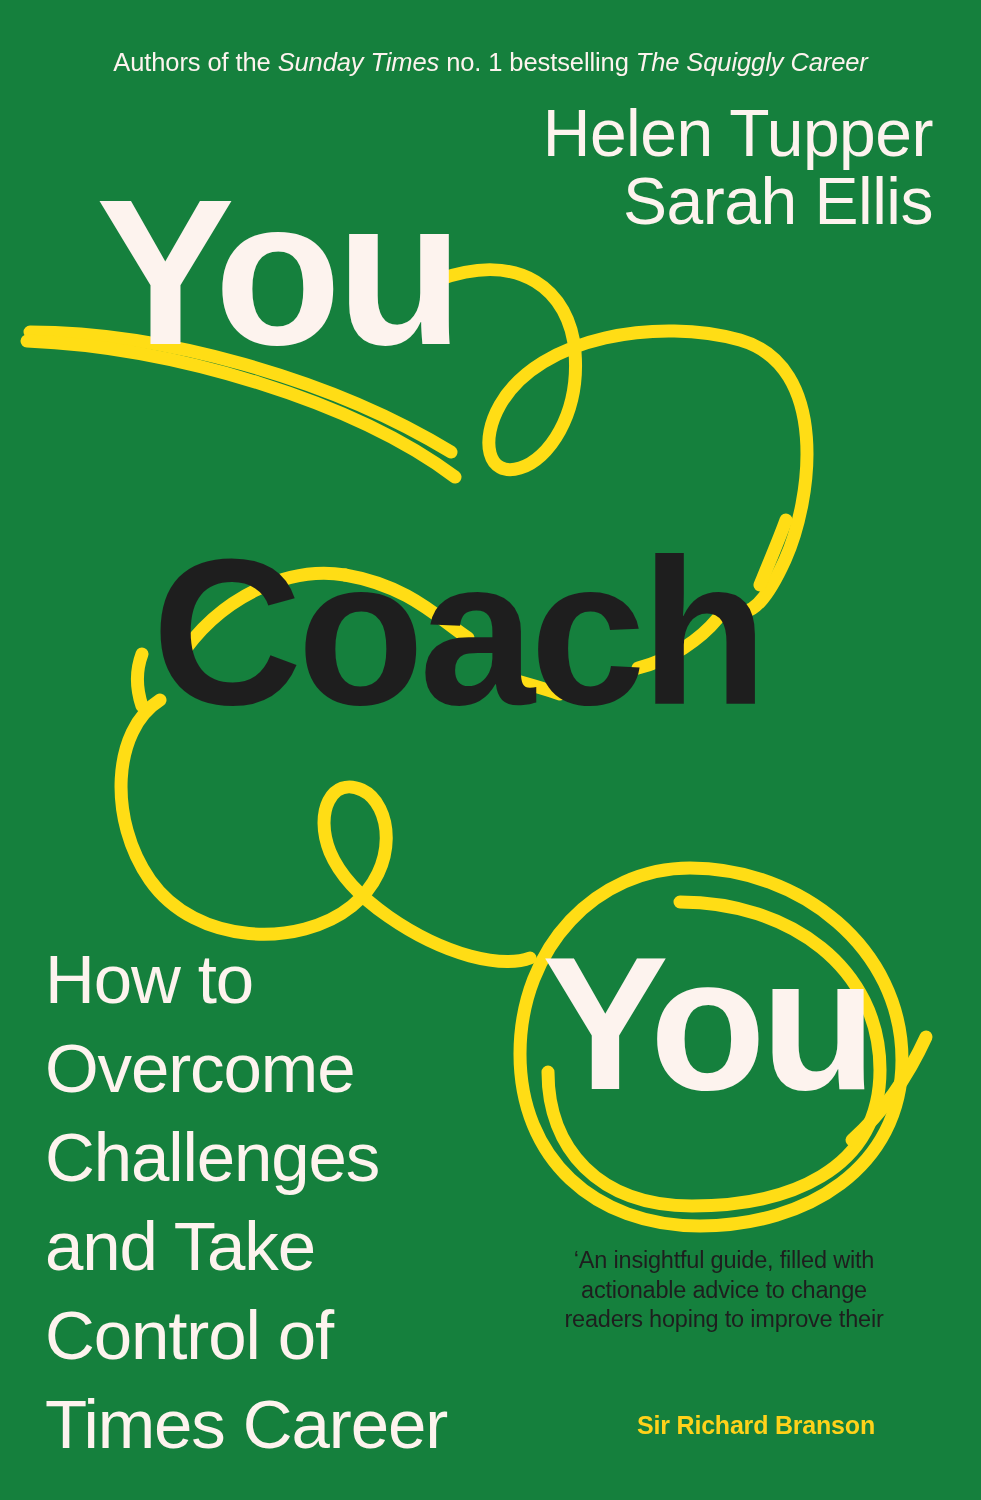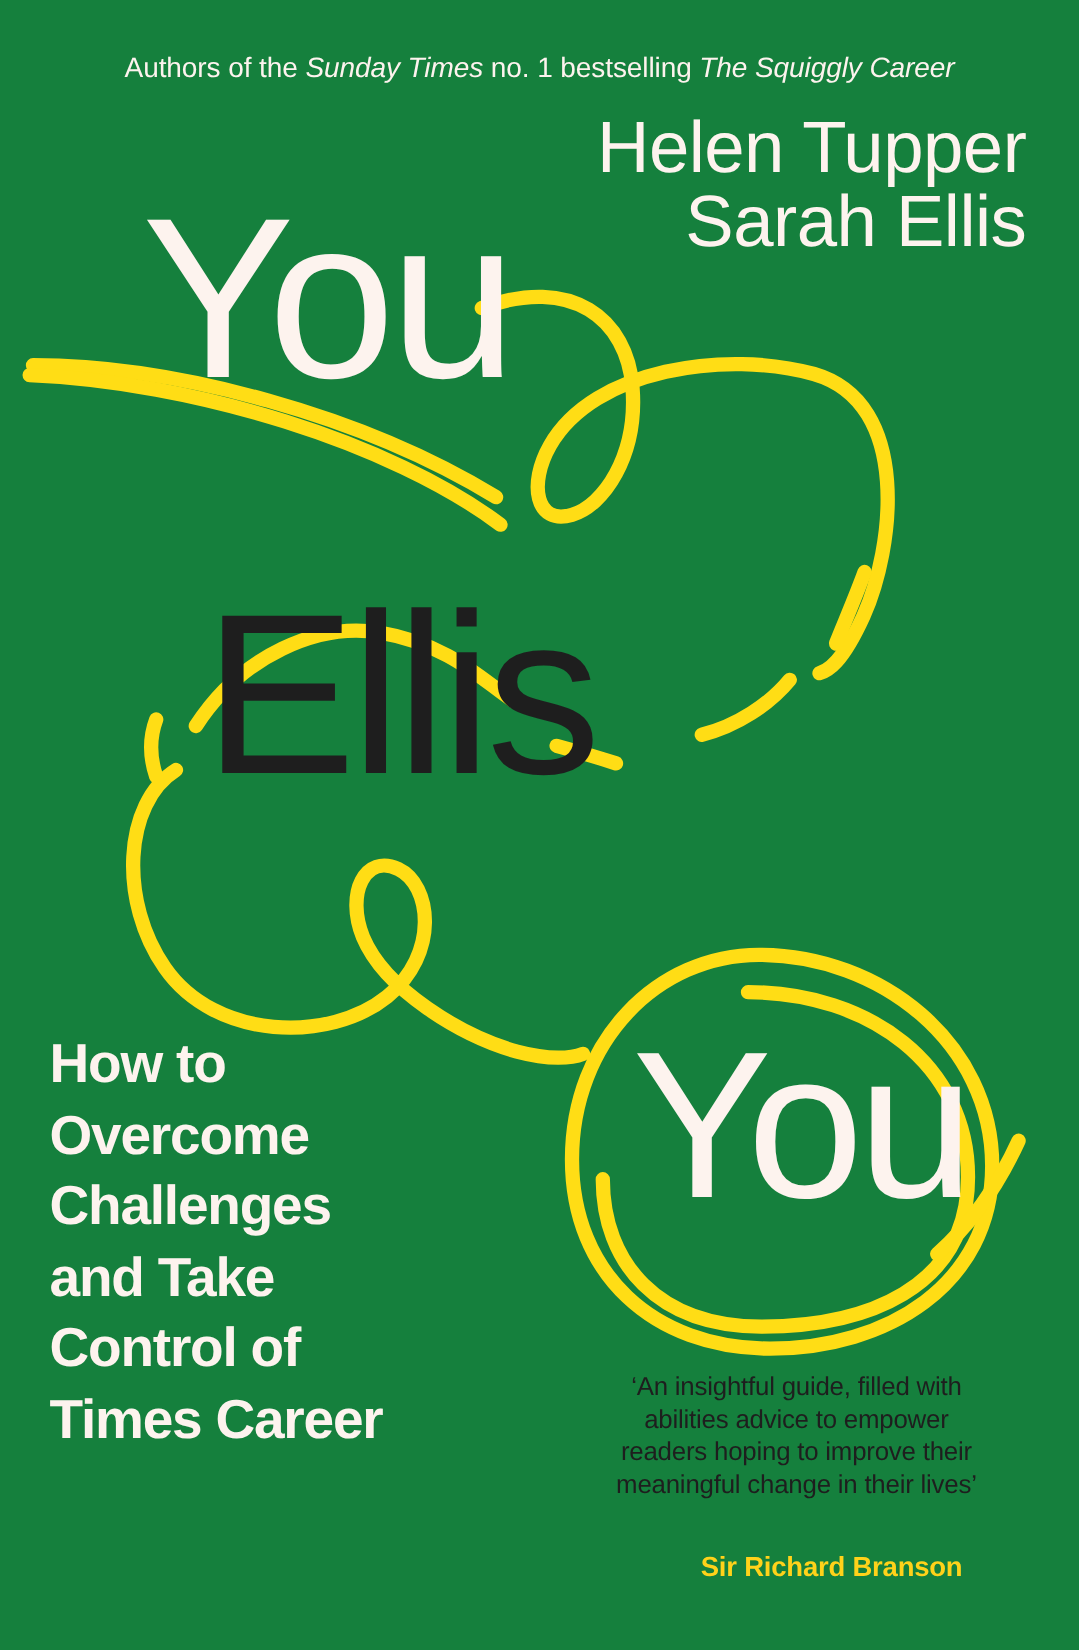--- a/index.html
+++ b/index.html
@@ -54,24 +54,23 @@
     line-height: 1.03;
     font-weight: 300;
     letter-spacing: -0.5px;
     margin-left: 36px;
   }
   #authors div { display: block; }
 
   
   .title-word {
     position: absolute;
-    font-weight: 400;
+    font-weight: 700;
     letter-spacing: -5px;
     line-height: 1;
-    margin-left: 33px;
   }
   #title-you1 {
     left: 96px; top: 168px;
     font-size: 208px;
     color: #fdf3ee;
   }
   #title-coach {
     left: 152px; top: 528px;
     font-size: 208px;
     color: #1e1e1e;
@@ -80,22 +79,22 @@
     left: 542px; top: 928px;
     font-size: 190px;
     color: #fdf3ee;
   }
 
   
   #subtitle {
     position: absolute;
     left: 45px; top: 935px;
     color: #fdf3ee;
-    font-size: 50px;
-    font-weight: 700;
+    font-size: 69px;
+    font-weight: 400;
     line-height: 1.29;
     letter-spacing: -1.1px;
   }
   #subtitle span { display: block; }
 
   
   #blurb {
     position: absolute;
     left: 524px; top: 1246px;
     width: 400px;
@@ -167,35 +166,34 @@
   <div class="layer-text">
 
     <div id="strapline"><span>Authors of the </span><i>Sunday Times</i><span> no. 1 bestselling </span><i>The Squiggly Career</i></div>
 
     <div id="authors">
       <div>Helen Tupper</div>
       <div>Sarah Ellis</div>
     </div>
 
     <div class="title-word" id="title-you1">You</div>
-    <div class="title-word" id="title-coach">Ellis</div>
+    <div class="title-word" id="title-coach">Coach</div>
     <div class="title-word" id="title-you2">You</div>
 
     <div id="subtitle">
       <span>How to</span>
       <span>Overcome</span>
       <span>Challenges</span>
       <span>and Take</span>
       <span>Control of</span>
       <span>Times Career</span>
     </div>
 
     <div id="blurb">
       <span>‘An insightful guide, filled with</span>
-      <span>abilities advice to empower</span>
+      <span>actionable advice to change</span>
       <span>readers hoping to improve their</span>
-      <span>meaningful change in their lives’</span>
     </div>
 
     <div id="blurb-source">Sir Richard Branson</div>
 
   </div>
 </div>
 
 </body></html>

